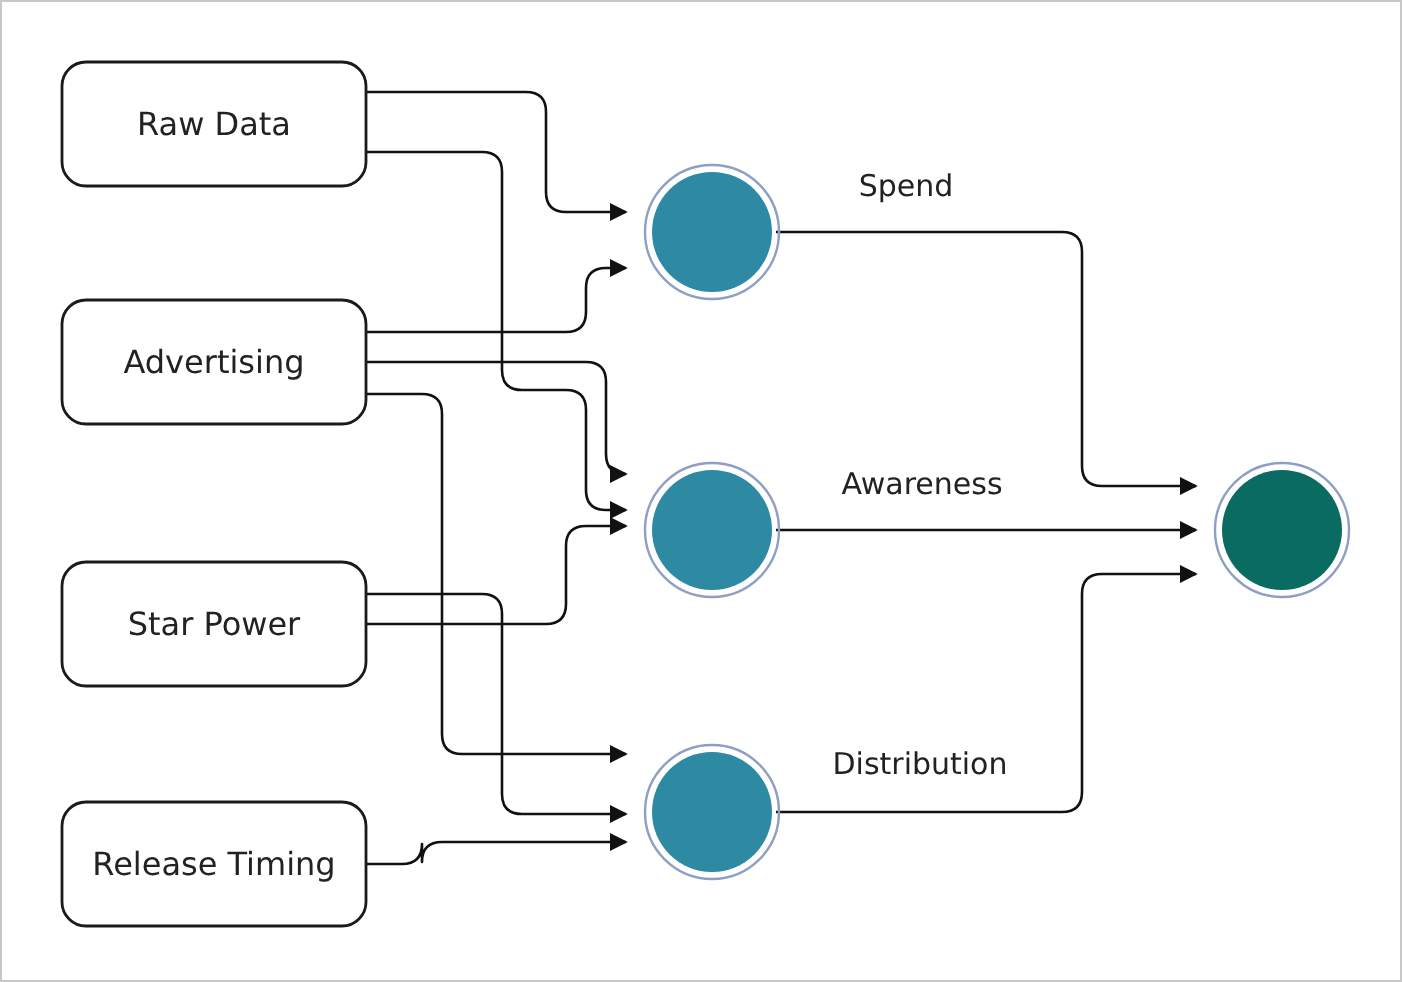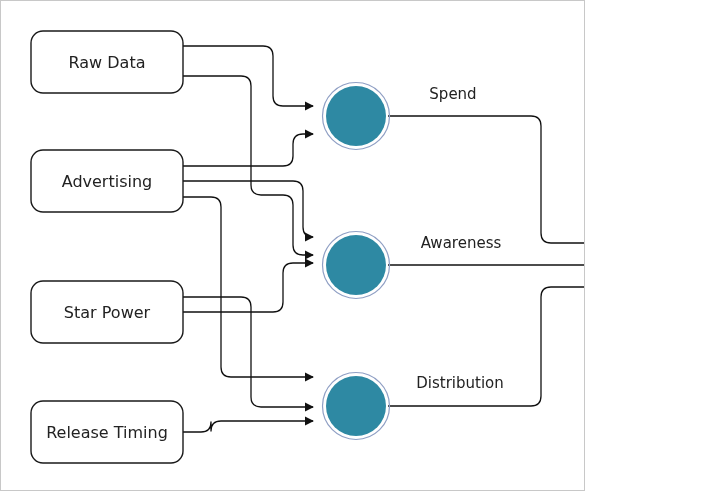--- a/index.html
+++ b/index.html
@@ -6,21 +6,21 @@
   html, body {
     margin: 0;
     padding: 0;
     background: #ffffff;
   }
   body {
     font-family: "DejaVu Sans", "Liberation Sans", sans-serif;
   }
   #canvas-frame {
     position: relative;
-    width: 585px;
+    width: 701px;
     height: 491px;
     background: #ffffff;
     border: 1px solid #c8c8c8;
     box-sizing: border-box;
     overflow: hidden;
   }
   #diagram-svg {
     position: absolute;
     left: 0;
     top: 0;

